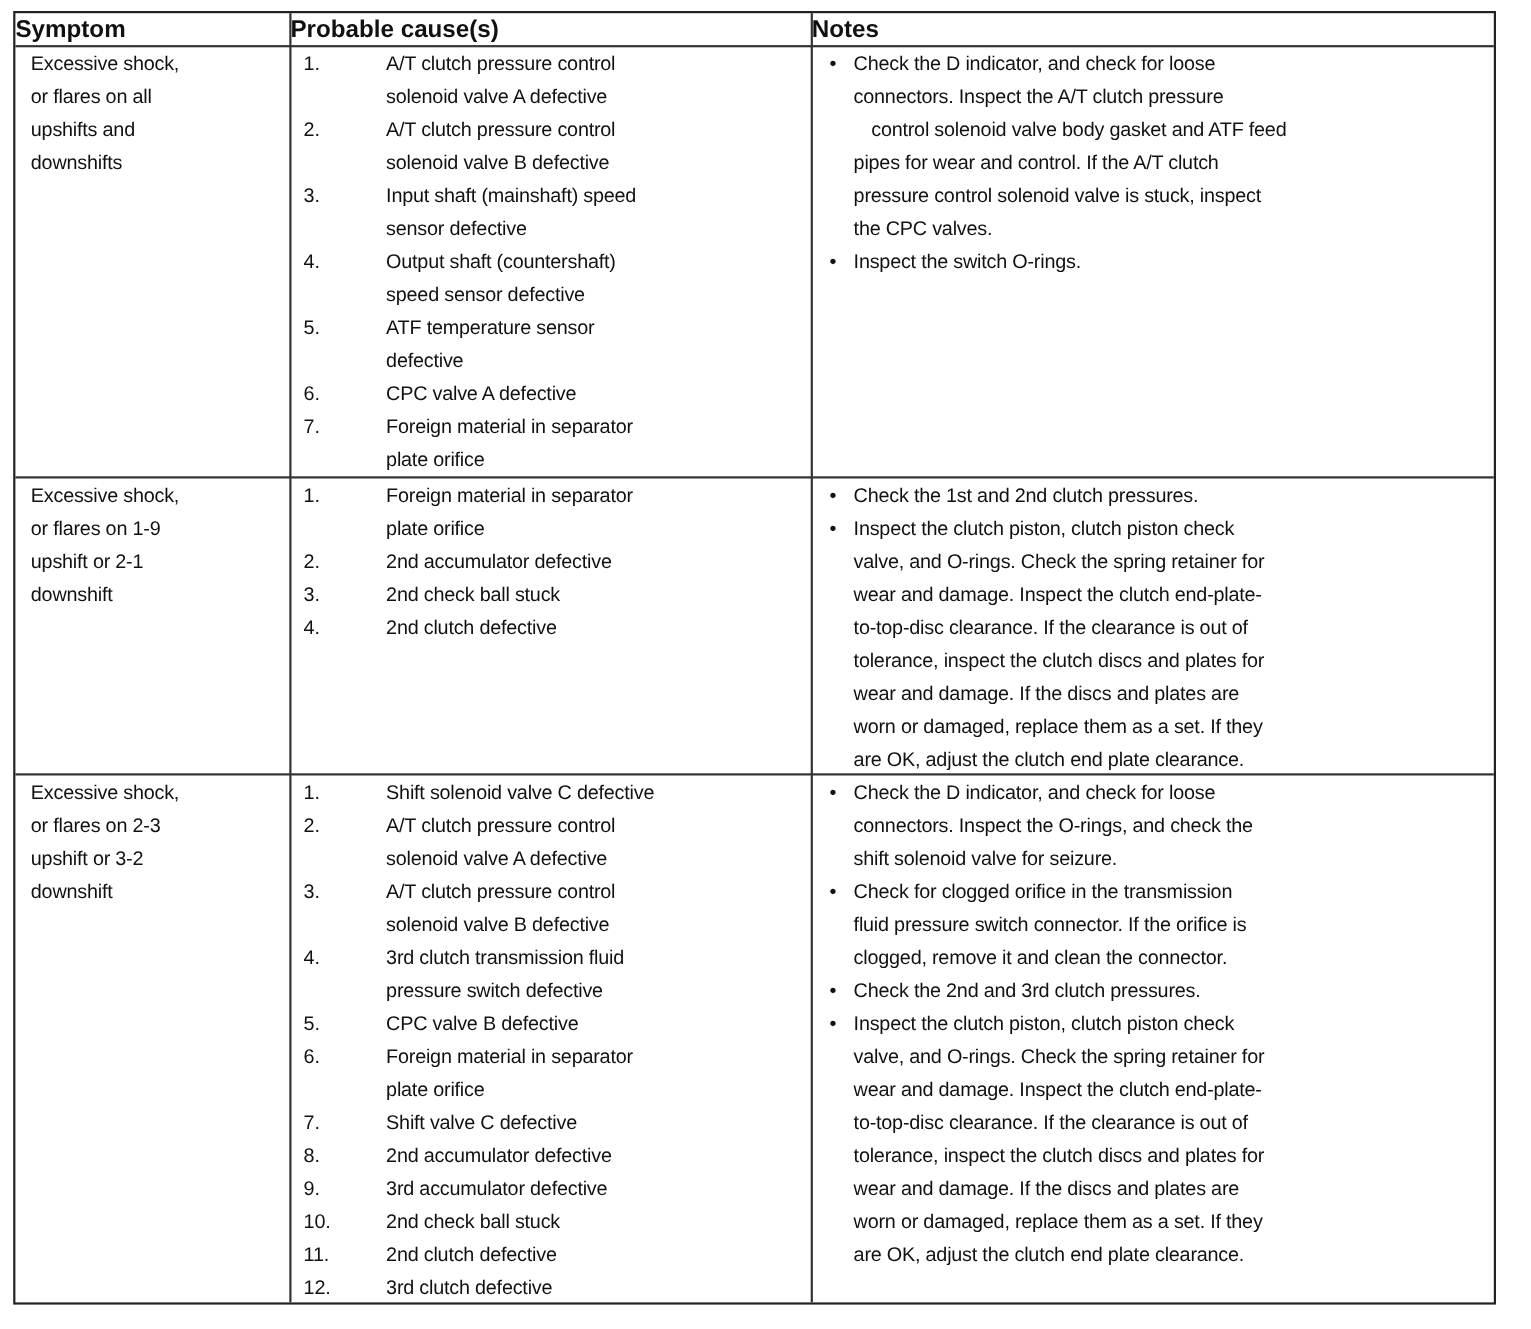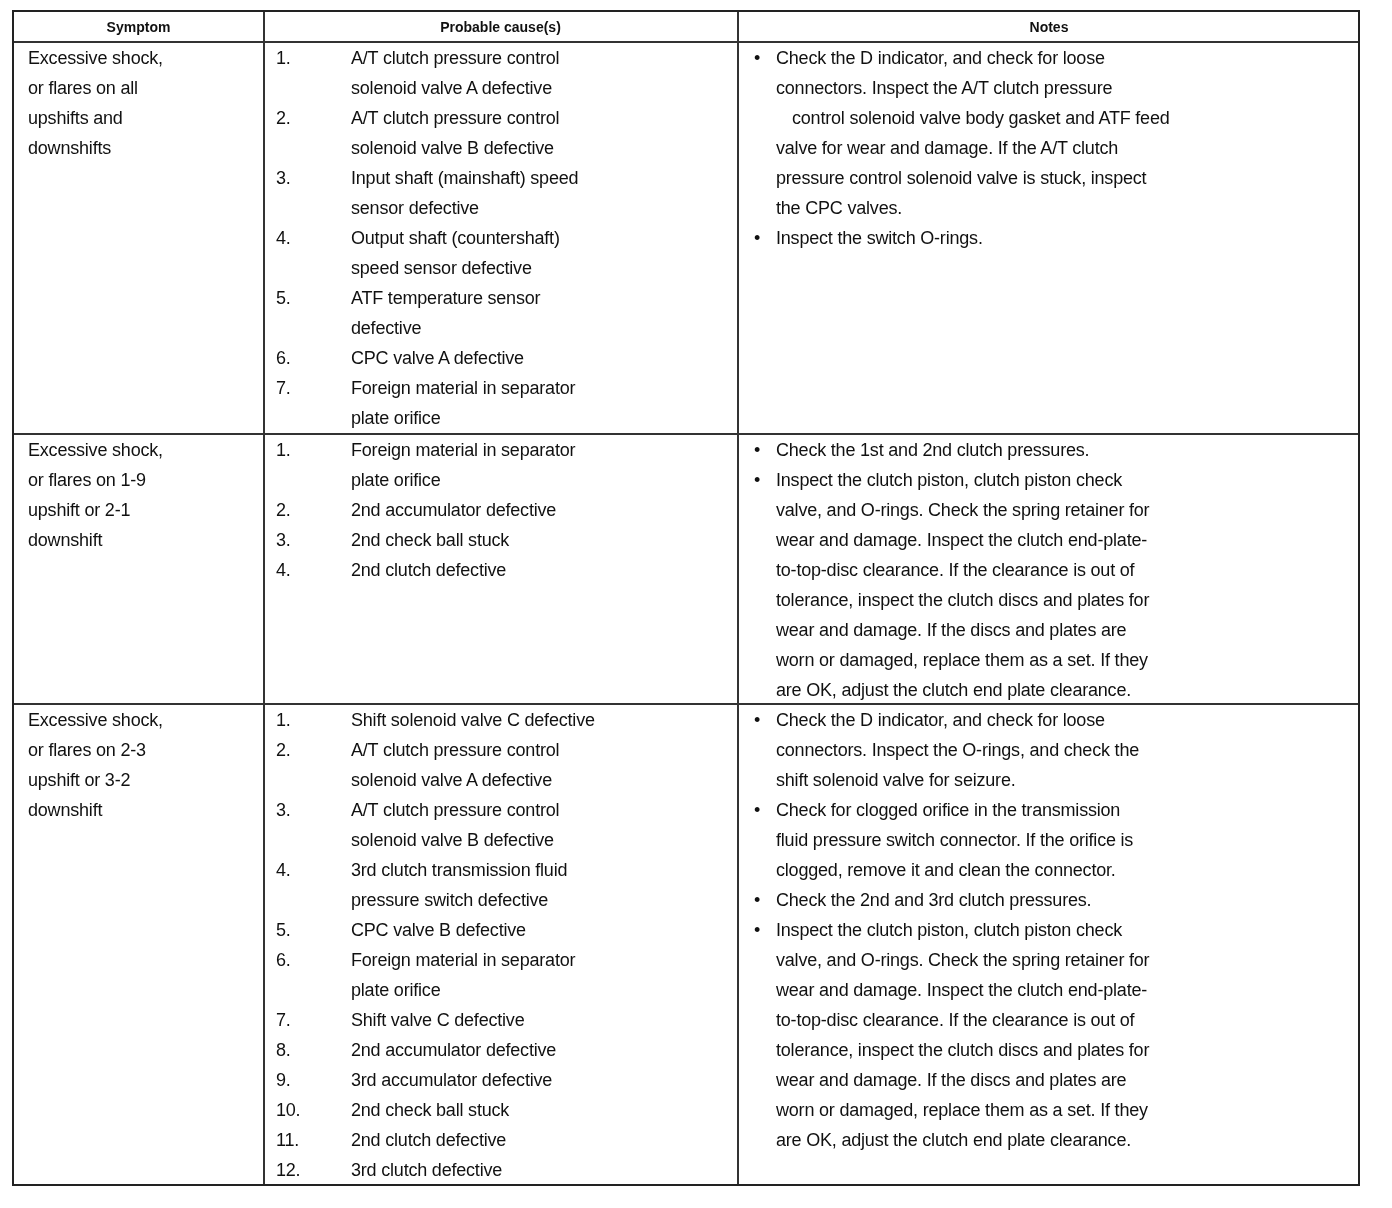--- a/index.html
+++ b/index.html
@@ -2,22 +2,22 @@
 <html><head>
 <meta charset="utf-8">
 <style>
   html, body { margin: 0; padding: 0; background: #ffffff; }
   body { width: 1392px; height: 1208px; position: relative; overflow: hidden;
          font-family: "Liberation Sans", "DejaVu Sans", sans-serif; color: #111; }
   .tbl { position: absolute; left: 12px; top: 10px; width: 1348px; height: 1176px;
          border: 2px solid #222; box-sizing: border-box; }
   .vline { position: absolute; top: 0; bottom: 0; width: 1.5px; background: #333; }
   .hline { position: absolute; left: 0; right: 0; height: 1.5px; background: #333; }
-  .hdr { position: absolute; top: 0; height: 26px; font-weight: bold; font-size: 14px;
-         line-height: 30px; text-align: center; }
+  .hdr { position: absolute; top: 0; height: 26px; font-weight: bold; font-size: 22px;
+         line-height: 30px; text-align: left; }
   .cell { position: absolute; font-size: 18px; line-height: 30px; letter-spacing: -0.2px; }
   .line { white-space: pre; height: 30px; }
   .num { position: absolute; left: 0; }
   .txt { position: absolute; }
   .bul { position: absolute; left: 0; }
   .row { position: relative; height: 30px; }
 </style>
 </head>
 <body>
 
@@ -109,21 +109,21 @@
             <span class="bul">•</span>
             <span class="txt" style="left:22px;white-space:pre;">Check the D indicator, and check for loose</span>
           </div>
           <div class="row">
             <span class="txt" style="left:22px;white-space:pre;">connectors. Inspect the A/T clutch pressure</span>
           </div>
           <div class="row">
             <span class="txt" style="left:38px;white-space:pre;">control solenoid valve body gasket and ATF feed</span>
           </div>
           <div class="row">
-            <span class="txt" style="left:22px;white-space:pre;">valve for wear and damage. If the A/T clutch</span>
+            <span class="txt" style="left:22px;white-space:pre;">pipes for wear and control. If the A/T clutch</span>
           </div>
           <div class="row">
             <span class="txt" style="left:22px;white-space:pre;">pressure control solenoid valve is stuck, inspect</span>
           </div>
           <div class="row">
             <span class="txt" style="left:22px;white-space:pre;">the CPC valves.</span>
           </div>
         </div>
         <div style="position:relative;">
           <div class="row">

